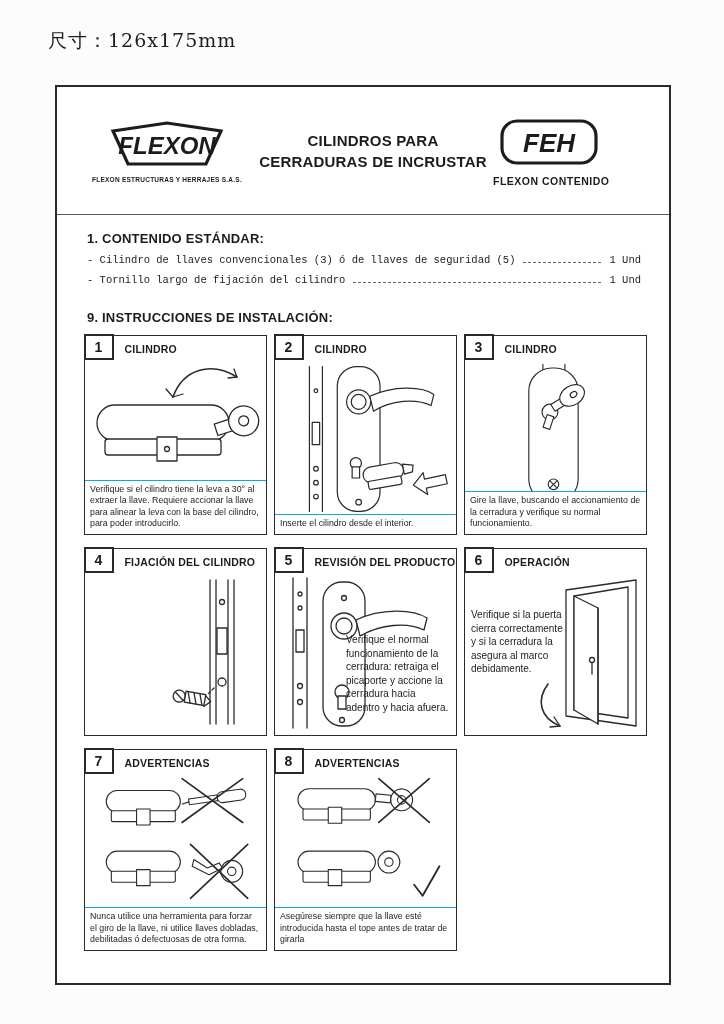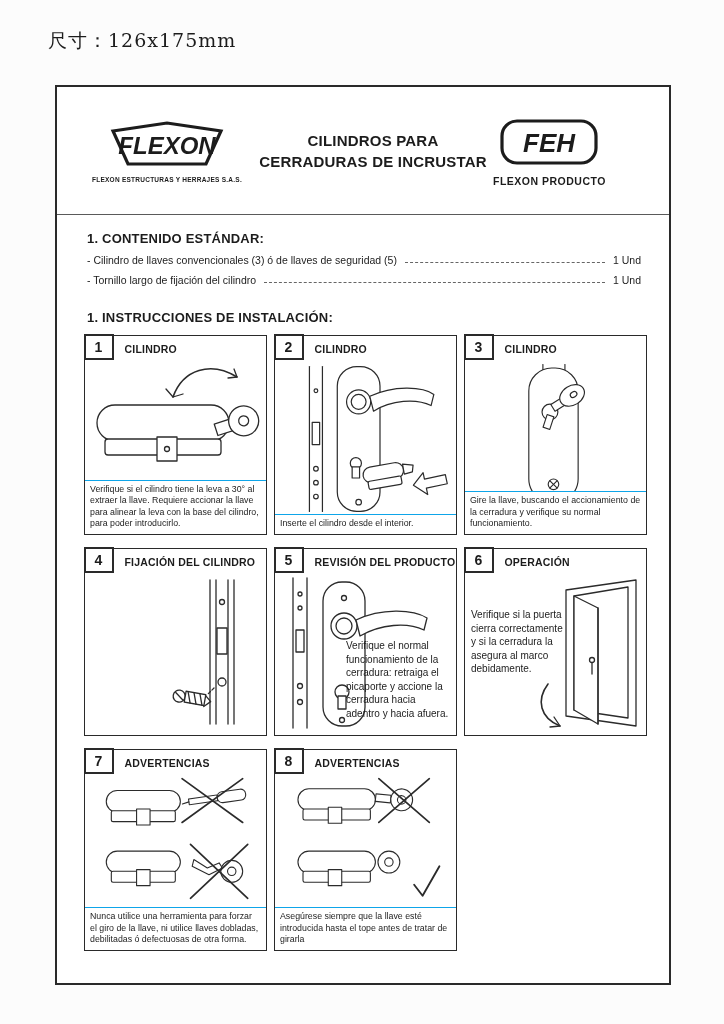--- a/index.html
+++ b/index.html
@@ -12,37 +12,37 @@
 
   .doc-header { display:flex; align-items:center; padding:8px 24px 6px; height:128px; border-bottom:1px solid #5a5a5a; }
   .brand-left { width:172px; text-align:center; }
   .brand-sub { font-size:6.5px; font-weight:bold; letter-spacing:.25px; margin-top:2px; white-space:nowrap; }
   .title-block { flex:1; text-align:center; font-weight:bold; font-size:15px; line-height:1.35; letter-spacing:.2px; }
   .brand-right { width:152px; text-align:left; }
   .feh-sub { font-size:10.5px; font-weight:bold; letter-spacing:.5px; margin-top:3px; white-space:nowrap; }
 
   .section1 { margin:16px 28px 0 30px; }
   .sec-heading { font-weight:bold; font-size:13px; letter-spacing:.2px; }
-  .content-row { display:flex; align-items:center; font-size:10.5px; margin-top:8px; }
+  .content-row { display:flex; align-items:center; font-size:10.5px; margin-top:8px;font-family:Liberation Mono, monospace; }
   .leader { flex:1; border-bottom:1.5px dashed #666; margin:0 8px; transform:translateY(2px); }
   .qty { white-space:nowrap; }
 
   .section2 { margin:24px 0 0 30px; }
   .panels { display:grid; grid-template-columns:repeat(3,183px); grid-template-rows:200px 188px 202px; gap:13px 7px; margin:10px 0 0 27px; }
   .panel { border:1.5px solid #2a2a2a; position:relative; background:#fff; display:flex; flex-direction:column; }
   .panel-header { display:flex; align-items:center; height:25px; flex:0 0 auto; }
   .panel-num { width:30px; height:26px; margin:-3px 0 0 -1.5px; border:2px solid #2a2a2a; background:#fff; font-weight:bold; font-size:14px; display:flex; align-items:center; justify-content:center; }
   .panel-title { font-weight:bold; font-size:10.5px; margin-left:11px; letter-spacing:.2px; white-space:nowrap; }
   .panel-body { flex:1; position:relative; overflow:hidden; }
   .panel-body svg { position:absolute; }
   .panel-caption { border-top:1px solid #0ea5e9; font-size:8.8px; line-height:1.32; padding:3px 5px 4px; flex:0 0 auto; }
   .caption-inline { position:absolute; font-size:10px; line-height:1.35; }
 
   .p4-cap { left:7px; top:50px; width:112px; }
-  .p5-cap { right:4px; bottom:15px; width:106px; }
+  .p5-cap { right:4px; bottom:21px; width:106px; }
   .p6-cap { left:6px; top:34px; width:92px; }
 
   .illus { stroke:#2b2b2b; fill:none; stroke-width:1.3; stroke-linecap:round; stroke-linejoin:round; }
   .illus .wf { fill:#fff; }
   .illus .xline { stroke-width:2; }
   .logo-shape { stroke:#1c1c1c; stroke-width:3.2; fill:none; }
   .logo-text { font-family:"Liberation Sans",sans-serif; font-weight:bold; font-style:italic; fill:#1c1c1c; stroke:none; }
 </style>
 </head>
 <body>
@@ -61,40 +61,40 @@
     </div>
     <div class="title-block">
       <div>CILINDROS PARA</div>
       <div>CERRADURAS DE INCRUSTAR</div>
     </div>
     <div class="brand-right">
       <svg width="112" height="52" viewBox="0 0 112 52">
         <rect class="logo-shape" x="9" y="5" width="94" height="42" rx="15"></rect>
         <text class="logo-text" x="56" y="36" font-size="26" text-anchor="middle">FEH</text>
       </svg>
-      <div class="feh-sub">FLEXON PRODUCTO</div>
+      <div class="feh-sub">FLEXON CONTENIDO</div>
     </div>
   </div>
 
   <div class="section1">
     <div class="sec-heading">1. CONTENIDO ESTÁNDAR:</div>
     <div class="content-row">
       <span>- Cilindro de llaves convencionales (3) ó de llaves de seguridad (5)</span>
       <span class="leader"></span>
       <span class="qty">1 Und</span>
     </div>
     <div class="content-row">
       <span>- Tornillo largo de fijación del cilindro</span>
       <span class="leader"></span>
       <span class="qty">1 Und</span>
     </div>
   </div>
 
   <div class="section2">
-    <div class="sec-heading">1. INSTRUCCIONES DE INSTALACIÓN:</div>
+    <div class="sec-heading">9. INSTRUCCIONES DE INSTALACIÓN:</div>
   </div>
 
   <div class="panels">
 
     <div class="panel">
       <div class="panel-header">
         <div class="panel-num">1</div>
         <div class="panel-title">CILINDRO</div>
       </div>
       <div class="panel-body">

